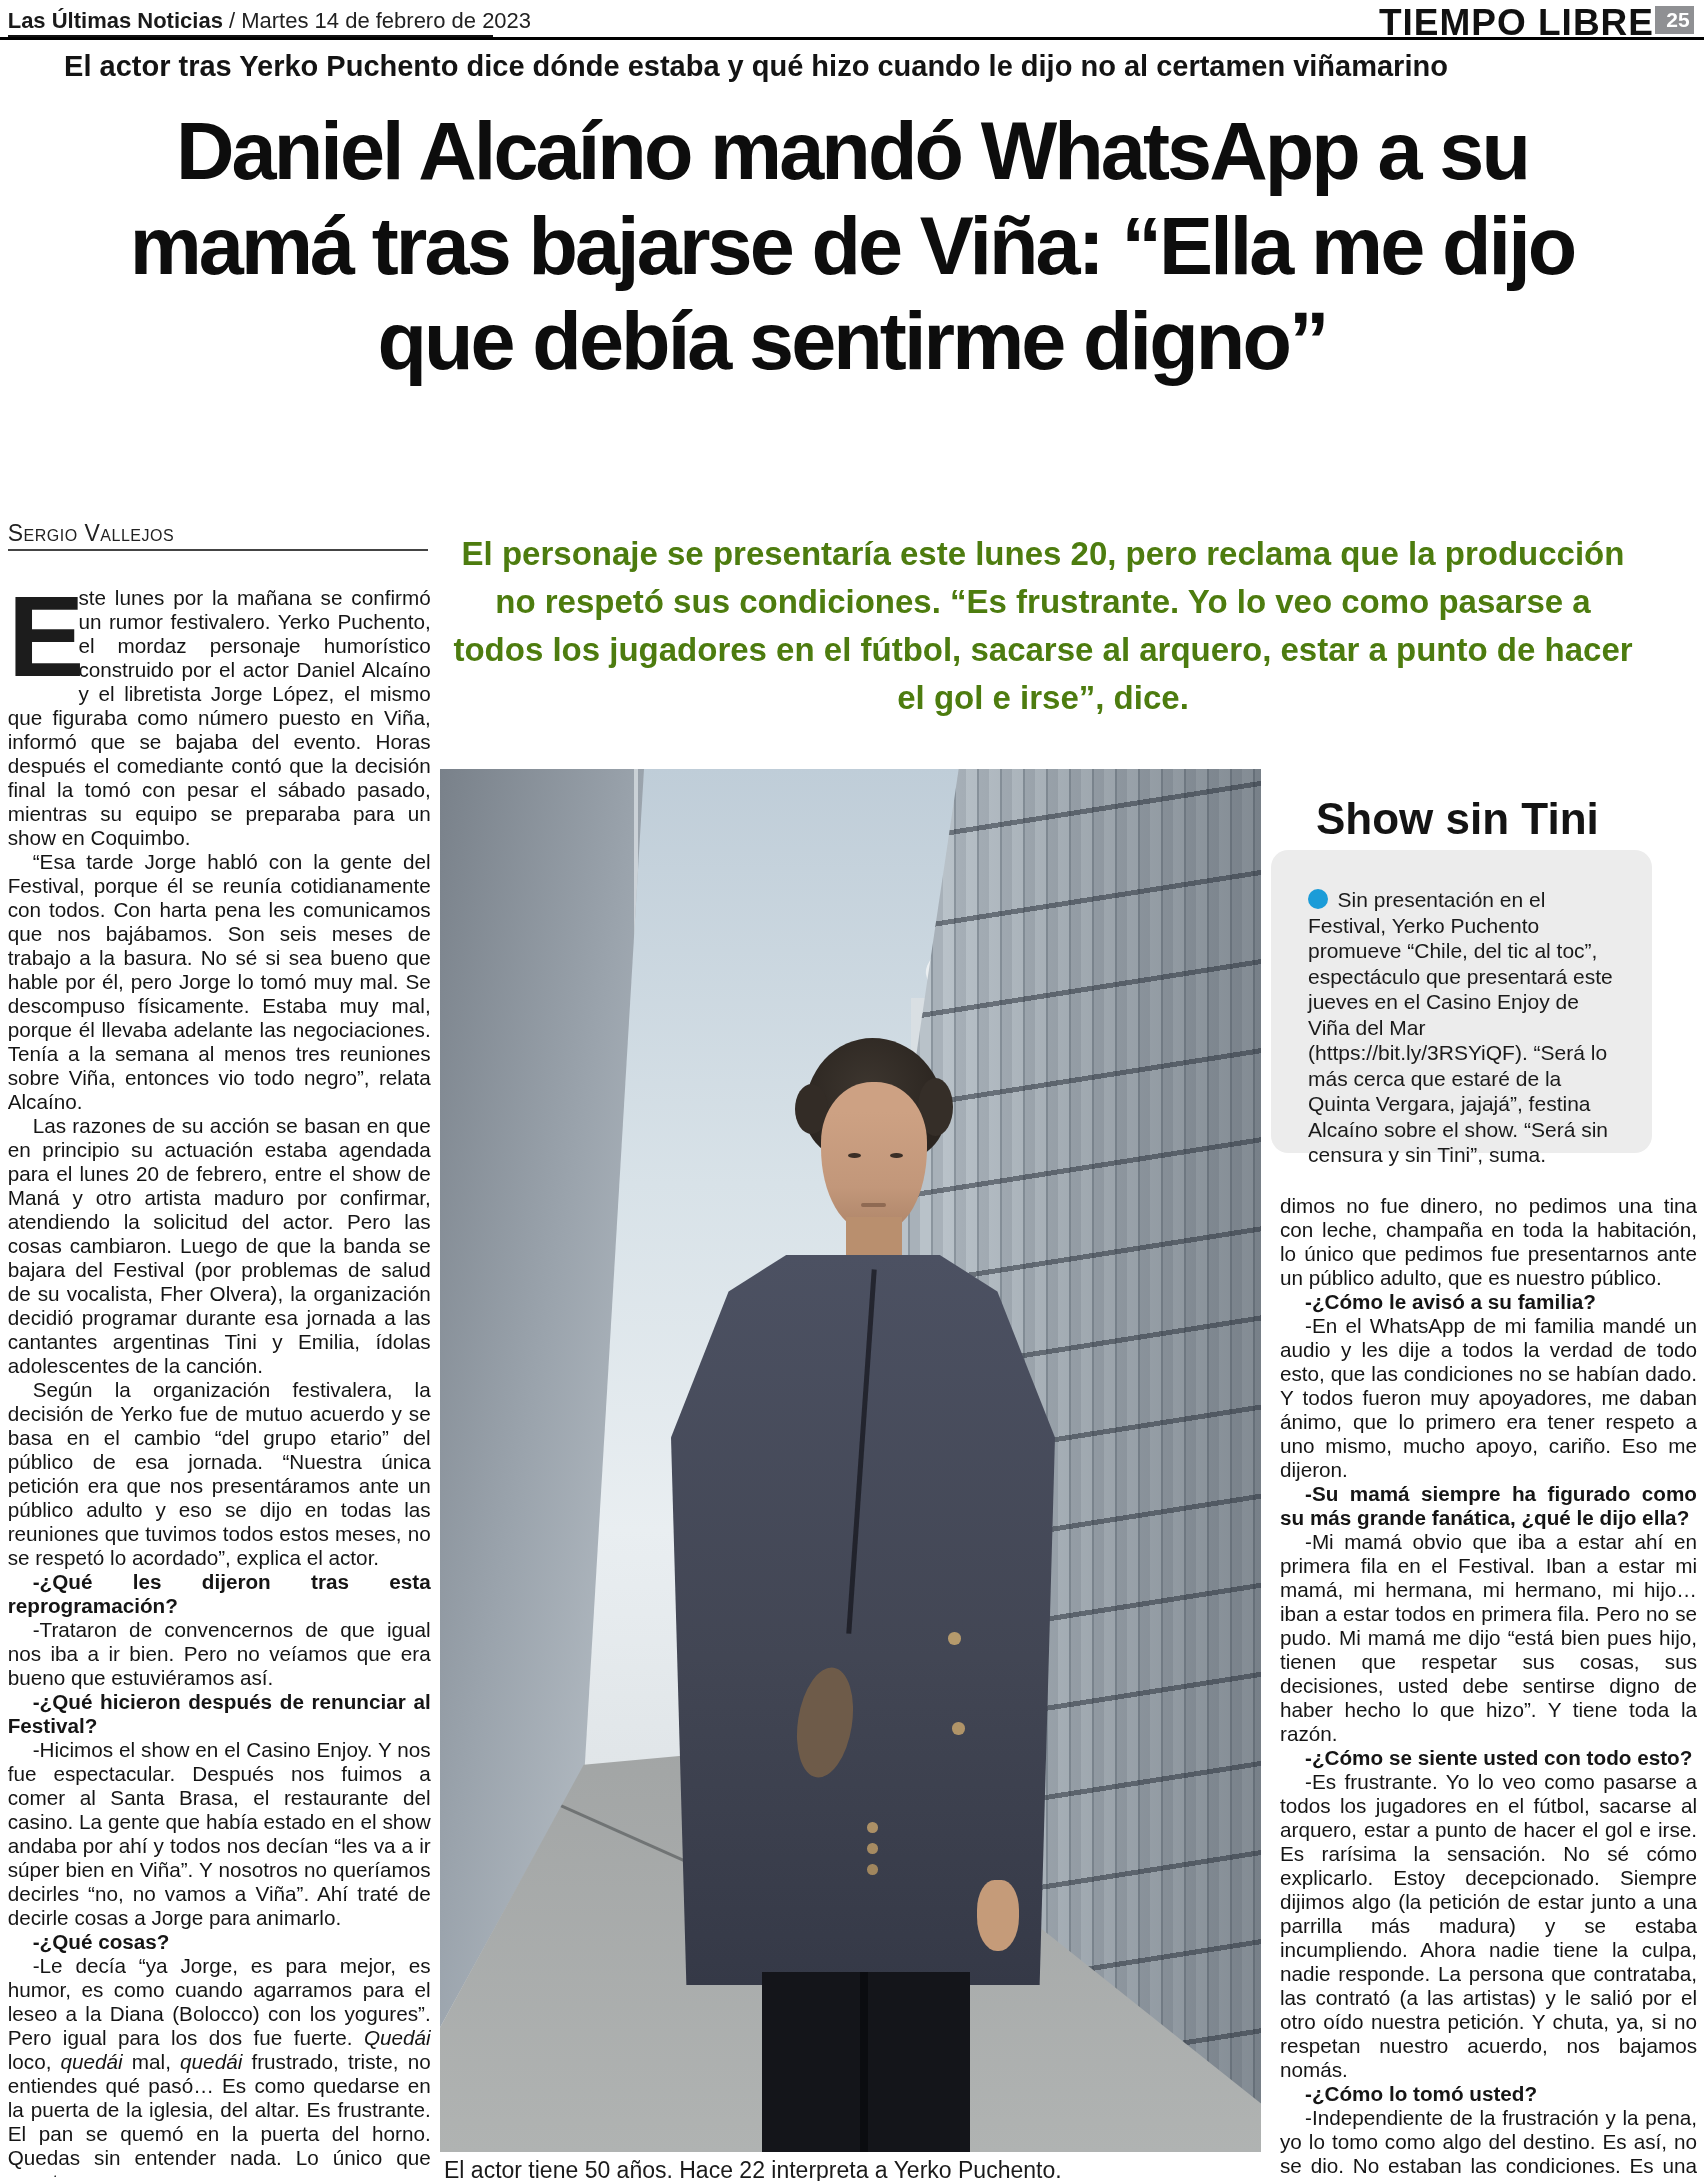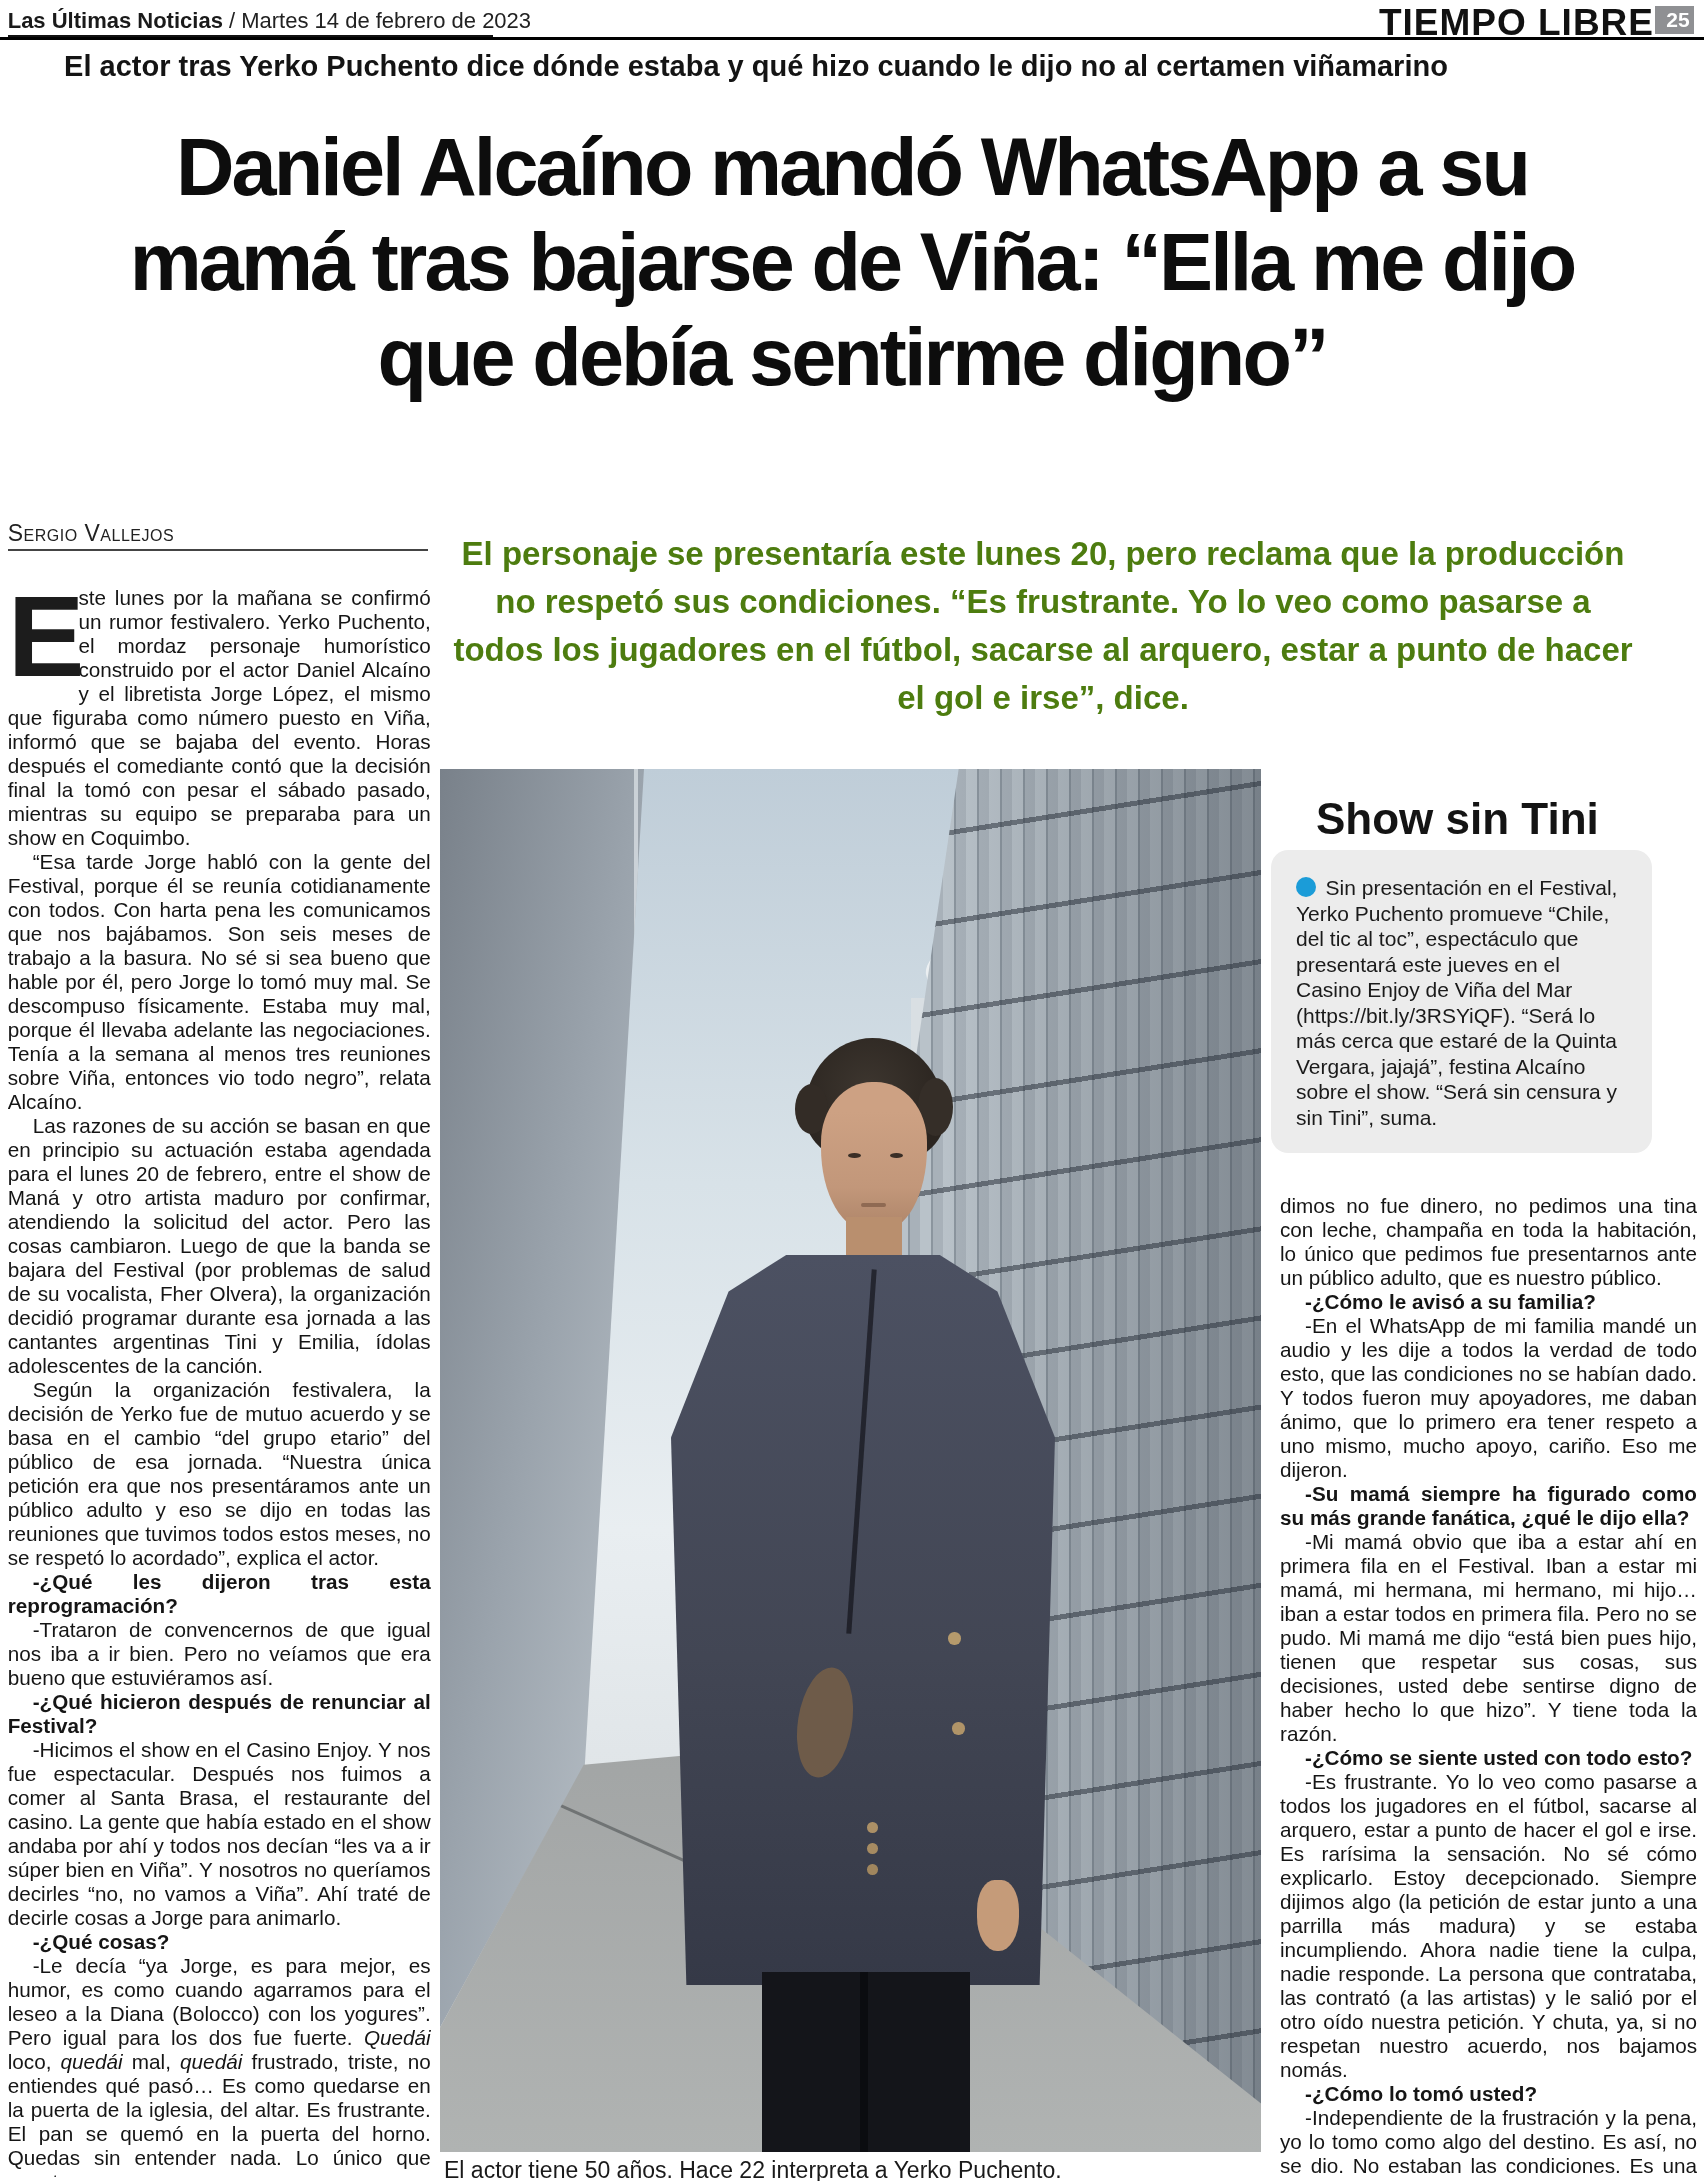--- a/index.html
+++ b/index.html
@@ -11,21 +11,21 @@
   .paper-name{font-weight:bold;}
   .edition-date{font-weight:normal;color:#222;}
   .header-left-rule{position:absolute;left:7.7px;top:35px;width:485px;height:1.9px;background:#111;}
   .section-title{position:absolute;right:50px;top:1.9px;font-size:37px;font-weight:bold;letter-spacing:1px;color:#111;}
   .page-badge{position:absolute;right:9.6px;top:5.8px;width:33px;height:28px;background:#8f9093;color:#fff;
               font-size:21px;font-weight:bold;display:flex;align-items:center;justify-content:center;padding-left:6px;}
   .header-rule{position:absolute;left:0;top:37px;width:1704px;height:2.9px;background:#000;}
 
   
   .kicker{position:absolute;left:0;top:50px;width:1512px;text-align:center;font-size:29px;font-weight:bold;color:#141414;}
-  .headline{position:absolute;left:0;top:120px;width:1704px;text-align:center;font-weight:bold;color:#0d0d0d;
+  .headline{position:absolute;left:0;top:104px;width:1704px;text-align:center;font-weight:bold;color:#0d0d0d;
             font-size:81px;line-height:95px;letter-spacing:-2.9px;}
 
   
   .byline{position:absolute;left:7.7px;top:520px;font-size:23px;font-variant:small-caps;letter-spacing:0.5px;color:#222;}
   .byline-rule{position:absolute;left:7.7px;top:549px;width:420px;height:1.9px;background:#444;}
   .lead{position:absolute;left:452px;top:530px;width:1182px;text-align:center;font-weight:bold;
         font-size:33px;line-height:48px;color:#4d7c0f;}
 
   
   .col{position:absolute;font-size:20.7px;line-height:24px;text-align:justify;color:#151515;}
@@ -35,21 +35,21 @@
   .para.first{text-indent:0;}
   .para.cont{text-indent:0;}
   .para.q{font-weight:bold;}
   .dropcap{float:left;font-weight:bold;font-size:115px;line-height:92px;height:94px;width:63px;color:#1c1c1c;
            margin:3.8px 7.7px 0 0;text-indent:0;}
 
   
   .sidebar-title{position:absolute;left:1316px;top:794px;font-size:44px;font-weight:bold;color:#141414;}
   .sidebar-box{position:absolute;left:1271px;top:850px;width:381px;height:303px;background:#ececec;
                border-radius:17.3px;box-sizing:border-box;padding:25px 23px 0 25px;}
-  .sidebar-box p{margin:0;font-size:21px;line-height:25.5px;color:#1a1a1a;}
+  .sidebar-box p{margin:12px;font-size:21px;line-height:25.5px;color:#1a1a1a;}
   .bullet{display:inline-block;width:20px;height:20px;border-radius:50%;background:#1b9cd8;
           margin-right:9.6px;vertical-align:-1.9px;}
 
   
   .photo{position:absolute;left:440px;top:769px;width:821px;height:1383px;overflow:hidden;
          background:linear-gradient(180deg,#bfcdd8 0%,#d8e2e8 30%,#e9eef1 55%,#dfe4e7 75%);}
   .photo *{position:absolute;}
   .p-dish{left:485px;top:144px;width:259px;height:91px;border-radius:50%;
           background:linear-gradient(180deg,#f7f9fa,#dce3e7);transform:rotate(-7deg);}
   .p-dish-leg1{left:576px;top:226px;width:4.8px;height:86px;background:#b6bfc6;transform:rotate(12deg);}

